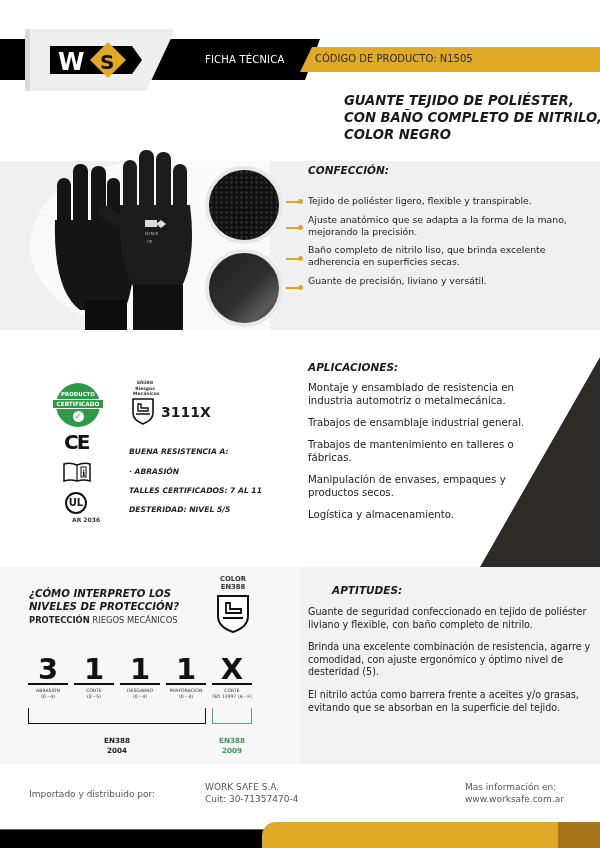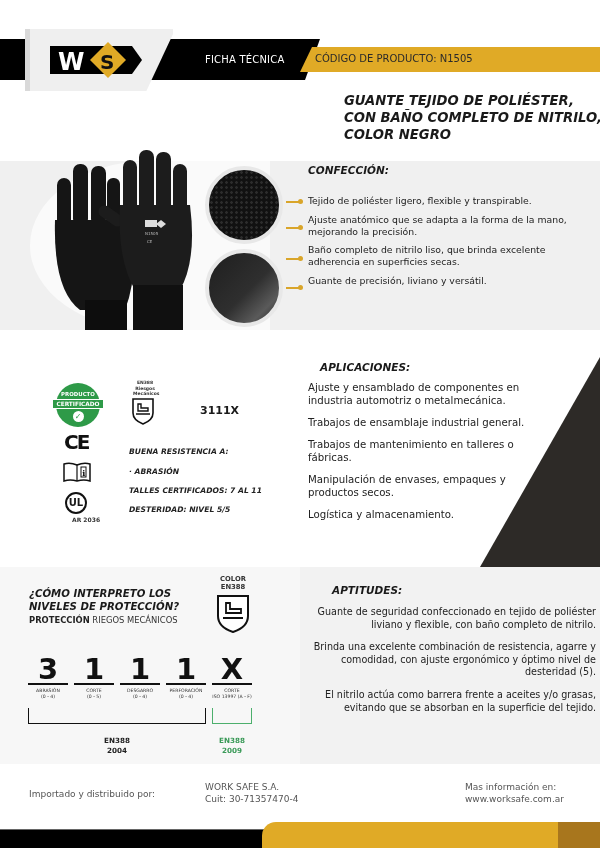--- a/index.html
+++ b/index.html
@@ -49,40 +49,40 @@
   .cert-badge .t2 { font-size: 5.8px; background: #2e9a48; border-top: 1px solid #fff; border-bottom: 1px solid #fff; margin: 2px -3px 0; padding: 1px 0; }
   .cert-badge .chk { width: 11px; height: 11px; border-radius: 50%; background: #fff; color: #2e9a48; font-size: 8px; line-height: 11px; margin: 2px auto 0; }
   .ce { position: absolute; left: 64px; top: 430px; font-size: 20px; font-weight: bold; letter-spacing: -2px; color: #111; }
   .book { position: absolute; left: 63px; top: 462px; width: 28px; height: 20px; }
   .ul { position: absolute; left: 65px; top: 492px; width: 22px; height: 22px; border-radius: 50%; border: 2px solid #111;
         font-size: 10px; font-weight: bold; text-align: center; line-height: 18px; }
   .ul-code { position: absolute; left: 72px; top: 516px; font-size: 6px; font-weight: bold; color: #333; }
 
   .en-small { position: absolute; left: 133px; top: 380px; font-size: 4.5px; font-weight: bold; line-height: 5.5px; text-align: center; width: 24px; color: #333; }
   .shield-small { position: absolute; left: 131px; top: 397px; width: 24px; height: 28px; }
-  .code-small { position: absolute; left: 161px; top: 404px; font-size: 11px; font-weight: bold; margin-left: 39px; }
+  .code-small { position: absolute; left: 161px; top: 404px; font-size: 14px; font-weight: bold; }
   .spec { position: absolute; left: 129px; font-size: 7.6px; font-weight: bold; font-style: italic; color: #222; }
 
   
   .band2 { position: absolute; left: 0; top: 567px; width: 600px; height: 197px; background: #f2f2f2; }
   .band2-left { position: absolute; left: 0; top: 567px; width: 300px; height: 197px; background: #f7f7f7; }
   .q-title { position: absolute; left: 29px; top: 588px; font-weight: bold; font-style: italic; font-size: 10.2px; line-height: 12.5px; color: #1a1a1a; }
   .q-sub { position: absolute; left: 29px; top: 615px; font-size: 8.4px; color: #333; }
   .q-sub b { font-weight: bold; color: #222; }
   .norma { position: absolute; left: 213px; top: 575px; font-size: 6.8px; font-weight: bold; text-align: center; line-height: 8px; width: 40px; color: #333; }
   .shield-big { position: absolute; left: 216px; top: 594px; width: 34px; height: 40px; }
 
   .digit { position: absolute; top: 652px; width: 40px; text-align: center; font-size: 29px; font-weight: bold; color: #111; }
   .dline { position: absolute; top: 683px; height: 2px; background: #111; width: 40px; }
   .dlabel { position: absolute; top: 688px; width: 44px; text-align: center; font-size: 4.6px; line-height: 5.5px; color: #333; }
   .brk { position: absolute; border: 1.5px solid #111; border-top: none; }
   .brk.green { border-color: #4caf6c; }
   .en-year { position: absolute; font-size: 7.2px; font-weight: bold; text-align: center; line-height: 10px; width: 40px; }
 
-  .apt-list { position: absolute; left: 308px; top: 606px; width: 288px; text-align: right; }
+  .apt-list { position: absolute; left: 308px; top: 606px; width: 288px; }
   .apt-list p { font-size: 9.6px; line-height: 12.6px; color: #222; margin-bottom: 10px; }
 
   
   .foot-txt { position: absolute; font-size: 9px; color: #555; line-height: 12px; }
   .foot-black { position: absolute; left: 0; top: 829px; width: 300px; height: 19px; background: #000; border-top: 1px solid #666; }
   .foot-gold { position: absolute; left: 262px; top: 822px; width: 296px; height: 26px; background: #e0aa26; border-top-left-radius: 14px; }
   .foot-brown { position: absolute; left: 558px; top: 822px; width: 42px; height: 26px; background: #a8761d; }
 </style>
 </head>
 <body>
@@ -179,23 +179,23 @@
   <path d="M7 7 L10 7 L10 11 L17 11 L17 14 L7 14 Z M5 17 L19 17" fill="none" stroke="#111" stroke-width="1.4"></path>
 </svg>
 <div class="code-small">3111X</div>
 
 <div class="spec" style="top:447px;">BUENA RESISTENCIA A:</div>
 <div class="spec" style="top:467px;">· ABRASIÓN</div>
 <div class="spec" style="top:486px;">TALLES CERTIFICADOS: 7 AL 11</div>
 <div class="spec" style="top:505px;">DESTERIDAD: NIVEL 5/5</div>
 
 <div class="aplic-tri"></div>
-<div class="sec-head" style="left:320px;top:361px;">APLICACIONES:</div>
+<div class="sec-head" style="left:308px;top:361px;">APLICACIONES:</div>
 <ul class="aplic-list">
-  <li>Ajuste y ensamblado de componentes en industria automotriz o metalmecánica.</li>
+  <li>Montaje y ensamblado de resistencia en industria automotriz o metalmecánica.</li>
   <li>Trabajos de ensamblaje industrial general.</li>
   <li>Trabajos de mantenimiento en talleres o fábricas.</li>
   <li>Manipulación de envases, empaques y productos secos.</li>
   <li>Logística y almacenamiento.</li>
 </ul>
 
 <div class="band2"></div>
 <div class="band2-left"></div>
 <div class="q-title">
   <div>¿CÓMO INTERPRETO LOS</div>

